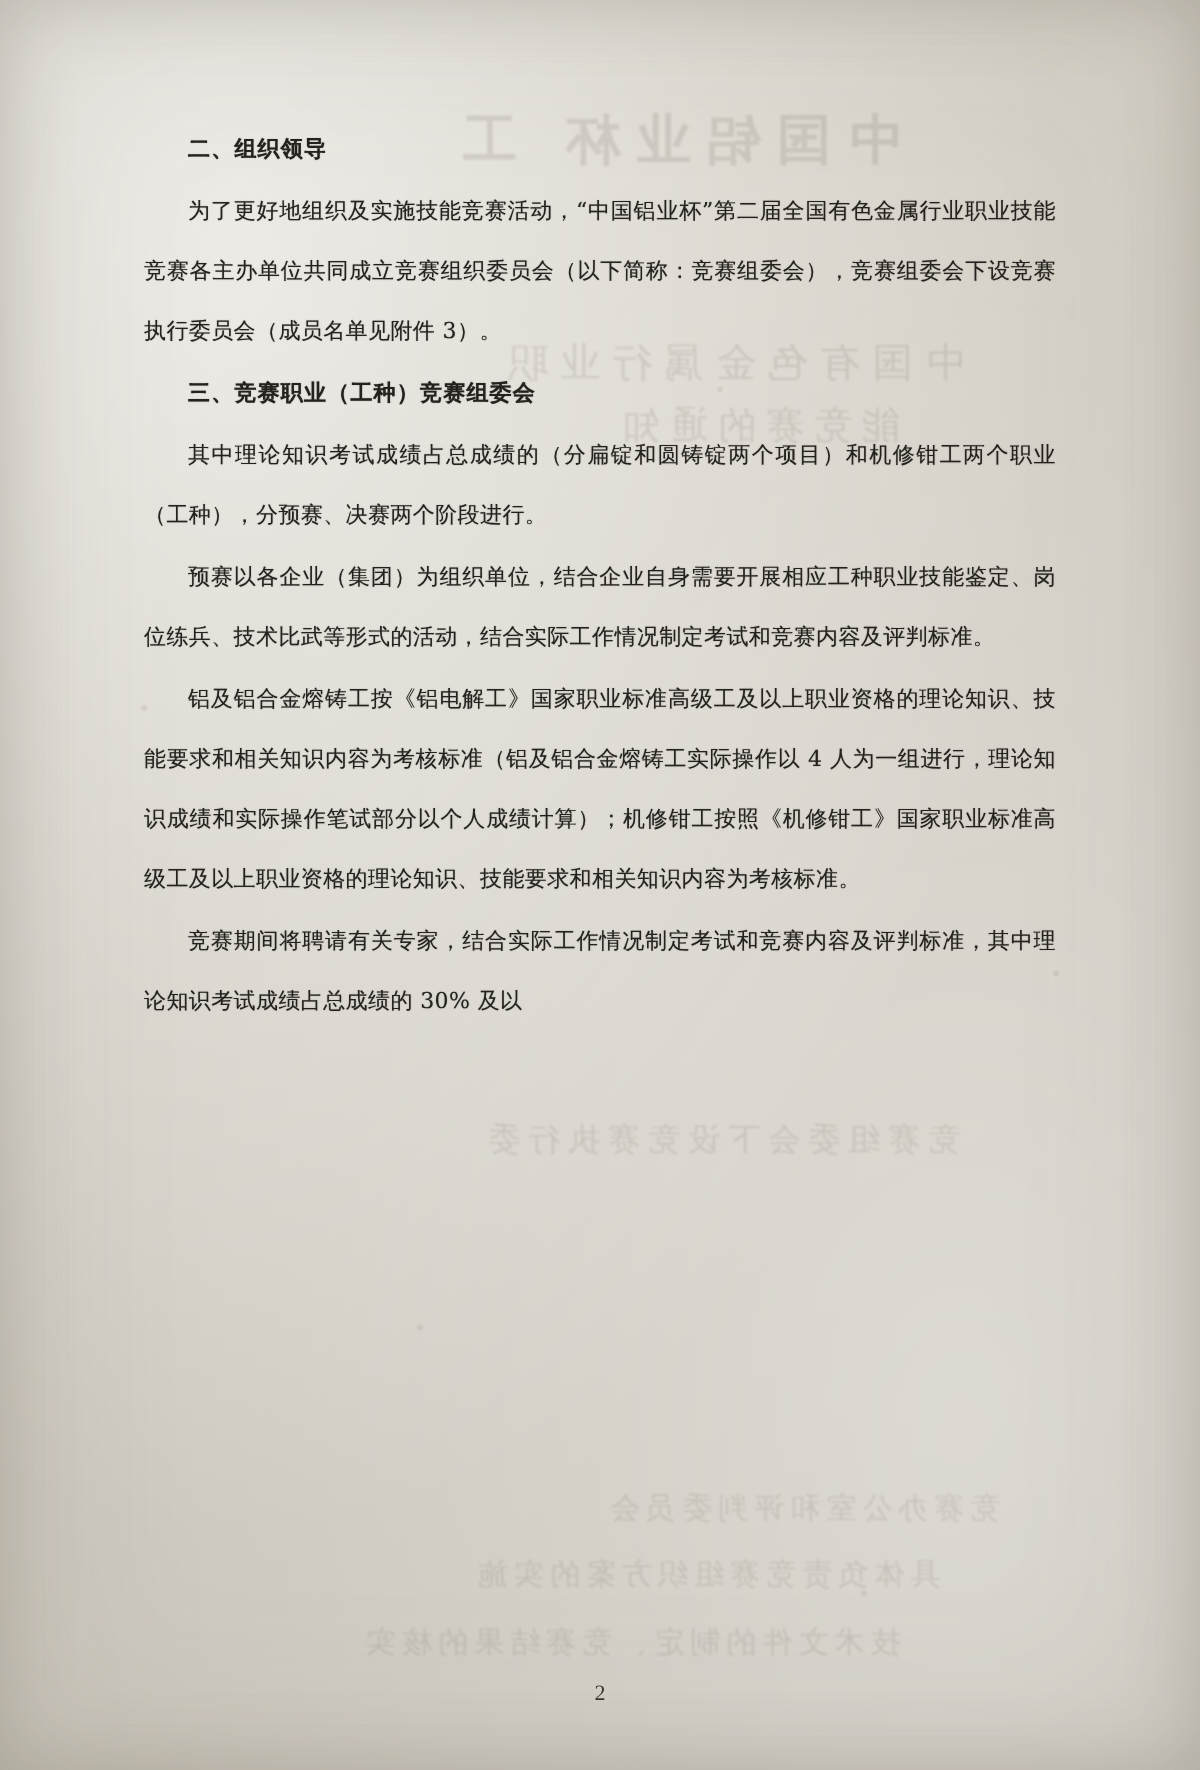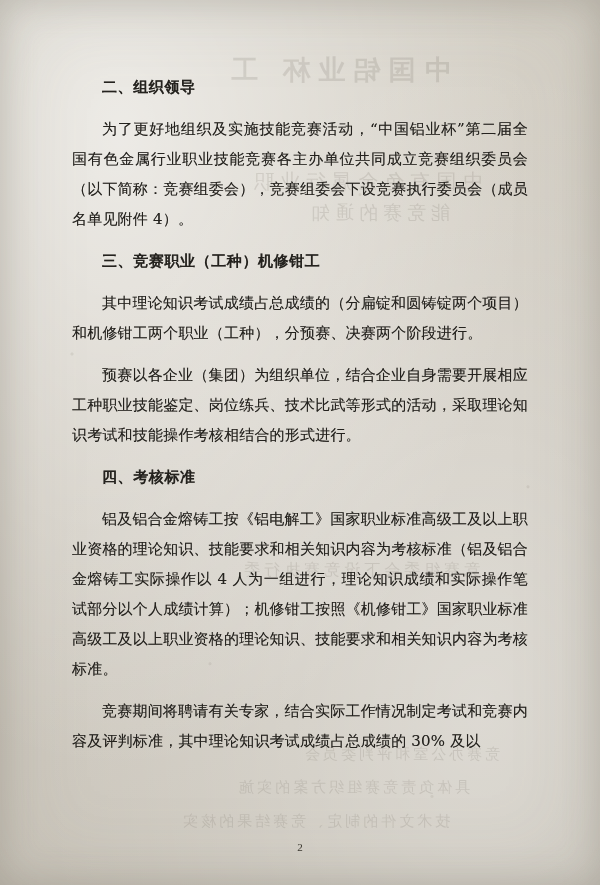--- a/index.html
+++ b/index.html
@@ -64,22 +64,22 @@
   .g6 { top: 778px; left: 130px; font-size: 15px; letter-spacing: 3px; }
   .g7 { top: 812px; left: 150px; font-size: 15px; letter-spacing: 3px; }
 
   #content {
     position: relative;
     z-index: 2;
     padding: 60px 72px 0 72px;
     box-sizing: border-box;
   }
   p {
-    margin: 12px 0 1px 0;
-    font-size: 15px;
+    margin: 0 0 1px 0;
+    font-size: 11px;
     line-height: 30px;
     color: #24221e;
     text-align: justify;
     text-justify: inter-ideograph;
     letter-spacing: 0.2px;
     text-shadow: 0 0 0.6px rgba(40,38,34,0.45);
   }
   p.indent {
     text-indent: 2em;
   }
@@ -118,23 +118,22 @@
     <div class="ghost-line g2">中国有色金属行业职</div>
     <div class="ghost-line g3">能竞赛的通知</div>
     <div class="ghost-line g4">竞赛组委会下设竞赛执行委</div>
     <div class="ghost-line g5">竞赛办公室和评判委员会</div>
     <div class="ghost-line g6">具体负责竞赛组织方案的实施</div>
     <div class="ghost-line g7">技术文件的制定、竞赛结果的核实</div>
   </div>
 
   <div id="content">
     <p class="heading">二、组织领导</p>
-    <p class="indent">为了更好地组织及实施技能竞赛活动，“中国铝业杯”第二届全国有色金属行业职业技能竞赛各主办单位共同成立竞赛组织委员会（以下简称：竞赛组委会），竞赛组委会下设竞赛执行委员会（成员名单见附件 4）。</p>
-    <p class="heading">三、竞赛职业（工种）机修钳工</p>
+    <p class="indent">为了更好地组织及实施技能竞赛活动，“中国铝业杯”第二届全国有色金属行业职业技能竞赛各主办单位共同成立竞赛组织委员会（以下简称：竞赛组委会），竞赛组委会下设竞赛执行委员会（成员名单见附件 3）。</p>
+    <p class="heading">三、竞赛职业（工种）竞赛组委会</p>
     <p class="indent">其中理论知识考试成绩占总成绩的（分扁锭和圆铸锭两个项目）和机修钳工两个职业（工种），分预赛、决赛两个阶段进行。</p>
-    <p class="indent">预赛以各企业（集团）为组织单位，结合企业自身需要开展相应工种职业技能鉴定、岗位练兵、技术比武等形式的活动，采取理论知识考试和技能操作考核相结合的形式进行。</p>
-    <p class="heading">四、考核标准</p>
+    <p class="indent">预赛以各企业（集团）为组织单位，结合企业自身需要开展相应工种职业技能鉴定、岗位练兵、技术比武等形式的活动，结合实际工作情况制定考试和竞赛内容及评判标准。</p>
     <p class="indent">铝及铝合金熔铸工按《铝电解工》国家职业标准高级工及以上职业资格的理论知识、技能要求和相关知识内容为考核标准（铝及铝合金熔铸工实际操作以 4 人为一组进行，理论知识成绩和实际操作笔试部分以个人成绩计算）；机修钳工按照《机修钳工》国家职业标准高级工及以上职业资格的理论知识、技能要求和相关知识内容为考核标准。</p>
     <p class="indent">竞赛期间将聘请有关专家，结合实际工作情况制定考试和竞赛内容及评判标准，其中理论知识考试成绩占总成绩的 30% 及以</p>
   </div>
 
   <div class="pagenum">2</div>
 </div>
 
 </body></html>

